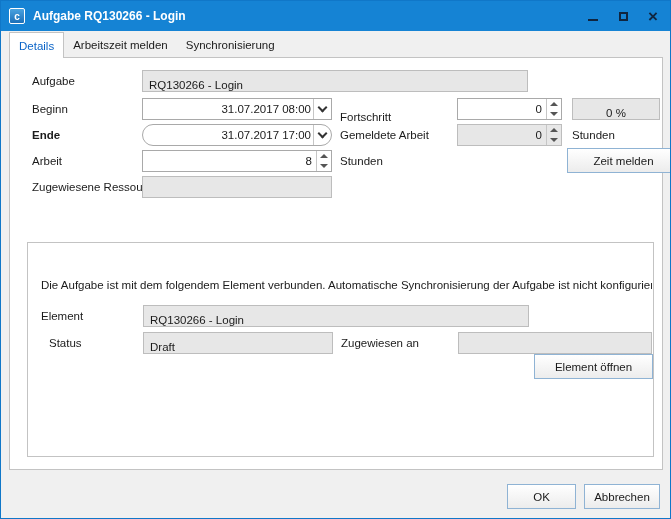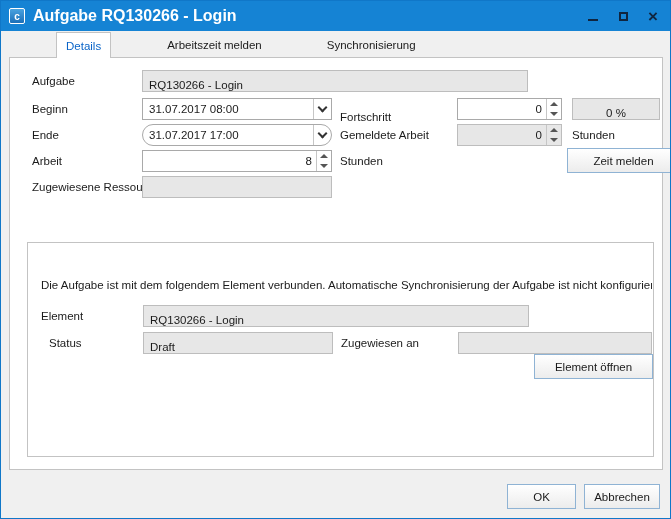--- a/index.html
+++ b/index.html
@@ -19,47 +19,47 @@
     position: absolute; left: 0; top: 0; right: 0; height: 30px;
     background: #1583d4; display: flex; align-items: center; gap: 8px;
     padding-left: 8px;
   }
   .app-icon {
     width: 16px; height: 16px; border: 1px solid #ffffff; border-radius: 2px;
     background: linear-gradient(#4aa3e0, #1b6fb8);
     color: #ffffff; font-size: 10px; font-weight: bold;
     display: flex; align-items: center; justify-content: center; flex: 0 0 auto;
   }
-  .title { color: #ffffff; font-weight: bold; font-size: 16px; white-space: nowrap; }
+  .title { color: #ffffff; font-weight: bold; font-size: 12px; white-space: nowrap; }
   .win-controls { position: absolute; right: 2px; top: 0; height: 30px; display: flex; }
   .win-btn { width: 30px; height: 30px; display: flex; align-items: center; justify-content: center; cursor: default; }
   .glyph-min { width: 10px; border-top: 2px solid #10253f; margin-top: 7px; }
   .glyph-max { width: 9px; height: 9px; border: 2px solid #10253f; }
   .glyph-close { color: #10253f; font-size: 17px; line-height: 1; font-weight: bold; }
   
   .tabbar { position: absolute; left: 8px; top: 31px; height: 26px; display: flex; z-index: 3; }
-  .tab { padding: 0 9px; display: flex; align-items: center; height: 26px; white-space: nowrap; margin-left: 47px; }
+  .tab { padding: 0 9px; display: flex; align-items: center; height: 26px; white-space: nowrap; }
   .tab.active {
     background: #ffffff; border: 1px solid #c3c3c3; border-bottom: none;
     color: #0a64c8;
   }
   
   .panel {
     position: absolute; left: 8px; top: 56px; width: 654px; height: 413px;
     background: #ffffff; border: 1px solid #c3c3c3; z-index: 1;
   }
   .lbl { position: absolute; height: 22px; line-height: 22px; white-space: nowrap; }
   .ro-field {
     position: absolute; height: 22px; line-height: 20px;
     background: #e7e7e7; border: 1px solid #bdbdbd;
     padding: 4px 6px; overflow: hidden; white-space: nowrap;
   }
   .ro-field.center { text-align: center; }
   .combo { position: absolute; height: 22px; background: #ffffff; border: 1px solid #a9a9a9; }
-  .combo .val { position: absolute; left: 6px; top: 0; right: 20px; line-height: 20px; white-space: nowrap; overflow: hidden; }
+  .combo .val { position: absolute; left: 6px; top: 0; right: 20px; line-height: 20px; white-space: nowrap; overflow: hidden; text-align: right; }
   .combo .dd {
     position: absolute; right: 0; top: 0; bottom: 0; width: 18px;
     border-left: 1px solid #c6c6c6; display: flex; align-items: center; justify-content: center;
   }
   .chev { width: 7px; height: 7px; border-right: 2px solid #333; border-bottom: 2px solid #333; transform: rotate(45deg); margin-top: -4px; }
   .spin { position: absolute; height: 22px; background: #ffffff; border: 1px solid #a9a9a9; }
   .spin.disabled { background: #e7e7e7; border-color: #bdbdbd; }
   .spin .val { position: absolute; left: 4px; right: 19px; top: 0; line-height: 20px; text-align: right; }
   .spin .btns { position: absolute; right: 0; top: 0; bottom: 0; width: 15px; border-left: 1px solid #c6c6c6; display: flex; flex-direction: column; }
   .spin .btns > div { flex: 1; display: flex; align-items: center; justify-content: center; }
@@ -123,21 +123,21 @@
         <div>
             <div class="tri-up"></div>
           </div>
         <div>
             <div class="tri-dn"></div>
           </div>
       </div>
     </div>
     <div class="ro-field center" style="left:562px; top:40px; width:88px;">0 %</div>
 
-    <div class="lbl" style="left:22px; top:66px;">Ende</div>
+    <div class="lbl" style="left:22px; top:66px;font-weight:bold;">Ende</div>
     <div class="combo" style="left:132px; top:66px; width:190px;border-radius:11px;">
       <div class="val">31.07.2017 17:00</div>
       <div class="dd">
           <div class="chev"></div>
         </div>
     </div>
     <div class="lbl" style="left:330px; top:66px;">Gemeldete Arbeit</div>
     <div class="spin disabled" style="left:447px; top:66px; width:105px;">
       <div class="val">0</div>
       <div class="btns">

